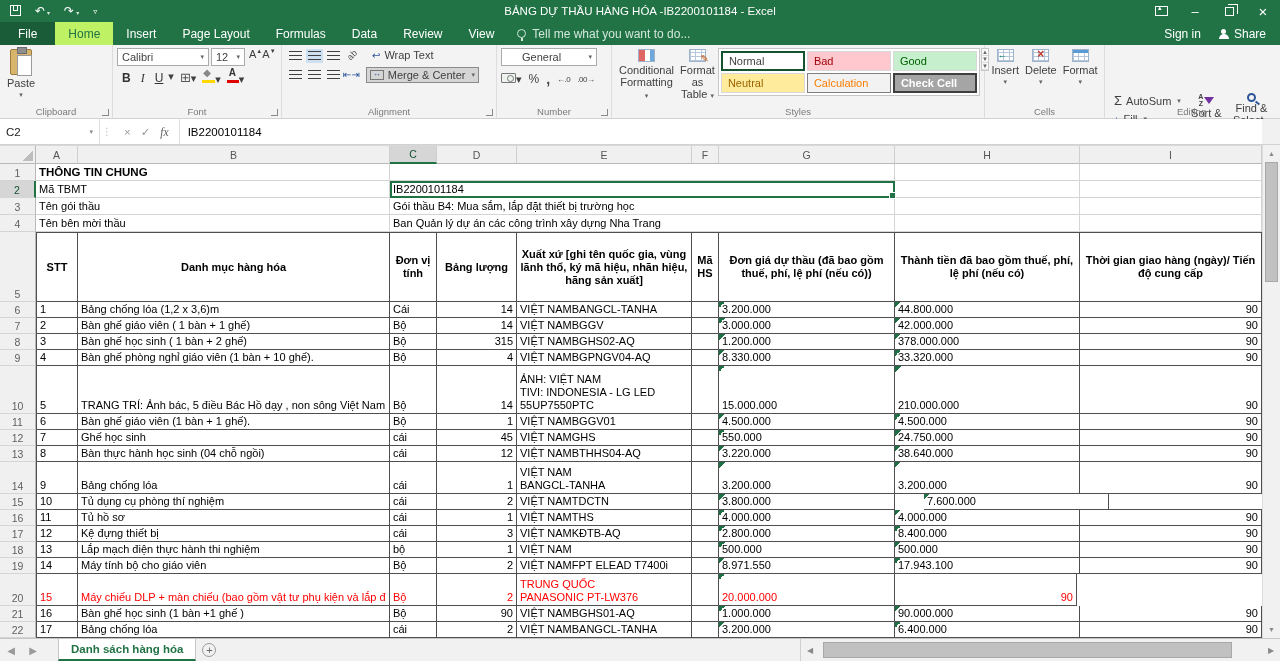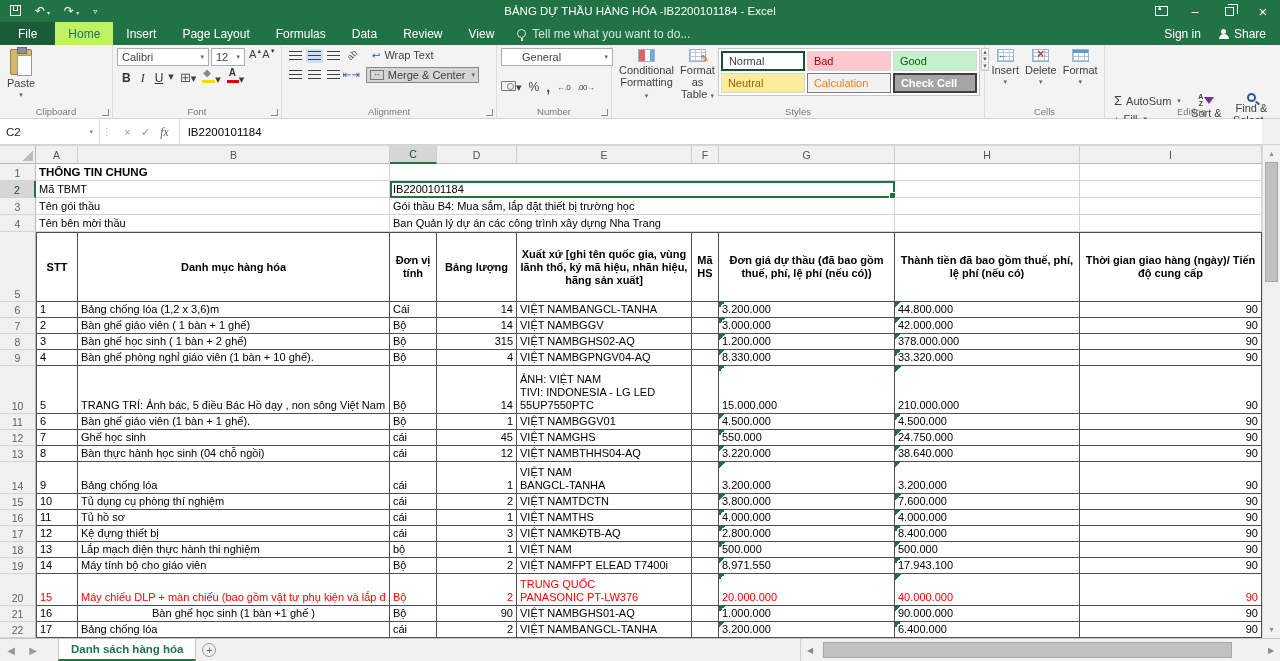--- a/index.html
+++ b/index.html
@@ -272,21 +272,21 @@
             <span class="ic-merge"></span>
             <span>Merge &amp; Center</span>
             <span class="dd">▾</span>
           </span>
       </div>
       <div class="glabel">Alignment</div>
       <span class="launcher"></span>
     </div>
 
     <div class="rgroup" style="width:115px">
-      <div class="combo" style="width:112px; margin-bottom:13px;padding-left:20px;">
+      <div class="combo" style="width:96px; margin-bottom:5px;padding-left:20px;">
           <span style="flex:1;">General</span>
           <span class="dd">▾</span>
         </div>
       <div class="rrow" style="gap:7px; align-items:center;">
         <span><span class="ic-money"></span><span class="dd">▾</span></span>
         <span class="ic-pct"></span>
         <span class="ic-comma"></span>
         <span class="ic-dec">←.0</span>
         <span class="ic-dec">.00→</span>
       </div>
@@ -602,21 +602,21 @@
           <div class="cell t " style="width: 312px;">
             <span class="ell">Tủ dụng cụ phòng thí nghiệm</span>
           </div>
           <div class="cell t " style="width: 47px;">cái</div>
           <div class="cell t num" style="width: 80px;">2</div>
           <div class="cell t ecell" style="width: 175px;">
             <div>VIỆT NAMTDCTN</div>
           </div>
           <div class="cell t " style="width: 27px;"></div>
           <div class="cell t tri" style="width: 176px;">3.800.000</div>
-          <div class="cell t tri" style="width: 185px;">7.600.000</div>
+          <div class="cell t tri" style="width: 185px; margin-left: 29px;">7.600.000</div>
           <div class="cell t num" style="width: 182px;">90</div>
         </div>
         <div class="grid-row" style="height: 16px;">
           <div class="rh">16</div>
           <div class="cell t tfirst" style="width: 42px;">11</div>
           <div class="cell t " style="width: 312px;">
             <span class="ell">Tủ hồ sơ</span>
           </div>
           <div class="cell t " style="width: 47px;">cái</div>
           <div class="cell t num" style="width: 80px;">1</div>
@@ -683,27 +683,26 @@
             <span class="ell">Máy chiếu DLP + màn chiếu (bao gồm vật tư phụ kiện và lắp đặt</span>
           </div>
           <div class="cell t " style="width: 47px;">Bộ</div>
           <div class="cell t num" style="width: 80px;">2</div>
           <div class="cell t ecell" style="width: 175px;">
             <div>TRUNG QUỐC</div>
             <div>PANASONIC PT-LW376</div>
           </div>
           <div class="cell t " style="width: 27px;"></div>
           <div class="cell t tri" style="width: 176px;">20.000.000</div>
-          <div class="cell t tri" style="width: 185px;">40.000.000</div>
           <div class="cell t num" style="width: 182px;">90</div>
         </div>
         <div class="grid-row" style="height: 16px;">
           <div class="rh">21</div>
           <div class="cell t tfirst" style="width: 42px;">16</div>
-          <div class="cell t " style="width: 312px; text-align: center;">
+          <div class="cell t " style="width: 312px;">
             <span class="ell">Bàn ghế học sinh (1 bàn +1 ghế )</span>
           </div>
           <div class="cell t " style="width: 47px;">Bộ</div>
           <div class="cell t num" style="width: 80px;">90</div>
           <div class="cell t ecell" style="width: 175px;">
             <div>VIỆT NAMBGHS01-AQ</div>
           </div>
           <div class="cell t " style="width: 27px;"></div>
           <div class="cell t tri" style="width: 176px;">1.000.000</div>
           <div class="cell t tri" style="width: 185px;">90.000.000</div>

